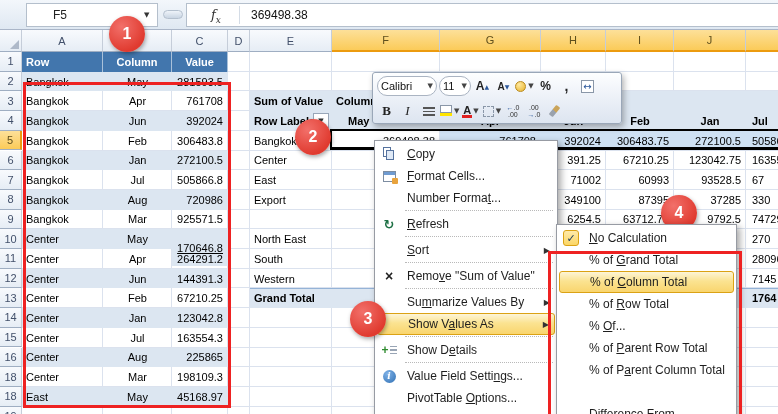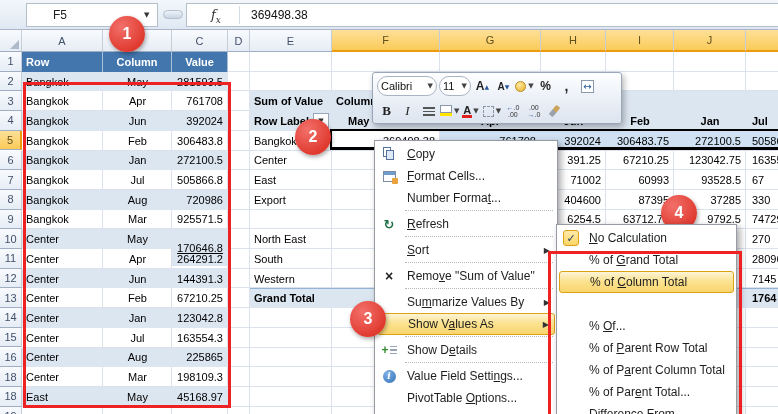--- a/index.html
+++ b/index.html
@@ -265,21 +265,21 @@
       <div class="cell ar" style="left: 541px; top: 120.5px; width: 65px; height: 19.7px;">391.25</div>
       <div class="cell ar" style="left: 606px; top: 120.5px; width: 68px; height: 19.7px;">67210.25</div>
       <div class="cell ar" style="left: 674px; top: 120.5px; width: 72px; height: 19.7px;">123042.75</div>
       <div class="cell al p6" style="left: 746px; top: 120.5px; width: 74px; height: 19.7px;">163554</div>
       <div class="cell al" style="left: 250px; top: 140.2px; width: 82px; height: 19.7px;">East</div>
       <div class="cell ar" style="left: 541px; top: 140.2px; width: 65px; height: 19.7px;">71002</div>
       <div class="cell ar" style="left: 606px; top: 140.2px; width: 68px; height: 19.7px;">60993</div>
       <div class="cell ar" style="left: 674px; top: 140.2px; width: 72px; height: 19.7px;">93528.5</div>
       <div class="cell al p6" style="left: 746px; top: 140.2px; width: 74px; height: 19.7px;">67</div>
       <div class="cell al" style="left: 250px; top: 159.9px; width: 82px; height: 19.7px;">Export</div>
-      <div class="cell ar" style="left: 541px; top: 159.9px; width: 65px; height: 19.7px;">404600</div>
+      <div class="cell ar" style="left: 541px; top: 159.9px; width: 65px; height: 19.7px;">349100</div>
       <div class="cell ar" style="left: 606px; top: 159.9px; width: 68px; height: 19.7px;">87395</div>
       <div class="cell ar" style="left: 674px; top: 159.9px; width: 72px; height: 19.7px;">37285</div>
       <div class="cell al p6" style="left: 746px; top: 159.9px; width: 74px; height: 19.7px;">330</div>
       <div class="cell ar" style="left: 541px; top: 179.6px; width: 65px; height: 19.7px;">6254.5</div>
       <div class="cell ar" style="left: 606px; top: 179.6px; width: 68px; height: 19.7px;">63712.75</div>
       <div class="cell ar" style="left: 674px; top: 179.6px; width: 72px; height: 19.7px;">9792.5</div>
       <div class="cell al p6" style="left: 746px; top: 179.6px; width: 74px; height: 19.7px;">74729</div>
       <div class="cell al" style="left: 250px; top: 199.3px; width: 82px; height: 19.7px;">North East</div>
       <div class="cell al p6" style="left: 746px; top: 199.3px; width: 74px; height: 19.7px;">270</div>
       <div class="cell al" style="left: 250px; top: 219px; width: 82px; height: 19.7px;">South</div>
@@ -444,35 +444,35 @@
         <div class="lab"><u>N</u>o Calculation</div>
       </div>
       <div class="mi" style="top: 24px;">
         <div class="ico"></div>
         <div class="lab">% of <u>G</u>rand Total</div>
       </div>
       <div class="mi hl" style="top: 46px;">
         <div class="ico"></div>
         <div class="lab">% of <u>C</u>olumn Total</div>
       </div>
+      <div class="mi" style="top: 68px;">
+        <div class="ico"></div>
+        <div class="lab">% of <u>R</u>ow Total</div>
+      </div>
       <div class="mi" style="top: 90px;">
         <div class="ico"></div>
         <div class="lab">% <u>O</u>f...</div>
       </div>
       <div class="mi" style="top: 112px;">
         <div class="ico"></div>
         <div class="lab">% of <u>P</u>arent Row Total</div>
       </div>
       <div class="mi" style="top: 134px;">
         <div class="ico"></div>
         <div class="lab">% of P<u>a</u>rent Column Total</div>
-      </div>
-      <div class="mi" style="top: 156px;">
-        <div class="ico"></div>
-        <div class="lab">% of Par<u>e</u>nt Total...</div>
       </div>
       <div class="mi" style="top: 178px;">
         <div class="ico"></div>
         <div class="lab"><u>D</u>ifference From...</div>
       </div>
     </div>
   <div id="frame4" class="redframe"></div>
 
   <div id="co1" class="callout">1</div>
   <div id="co2" class="callout">2</div>

